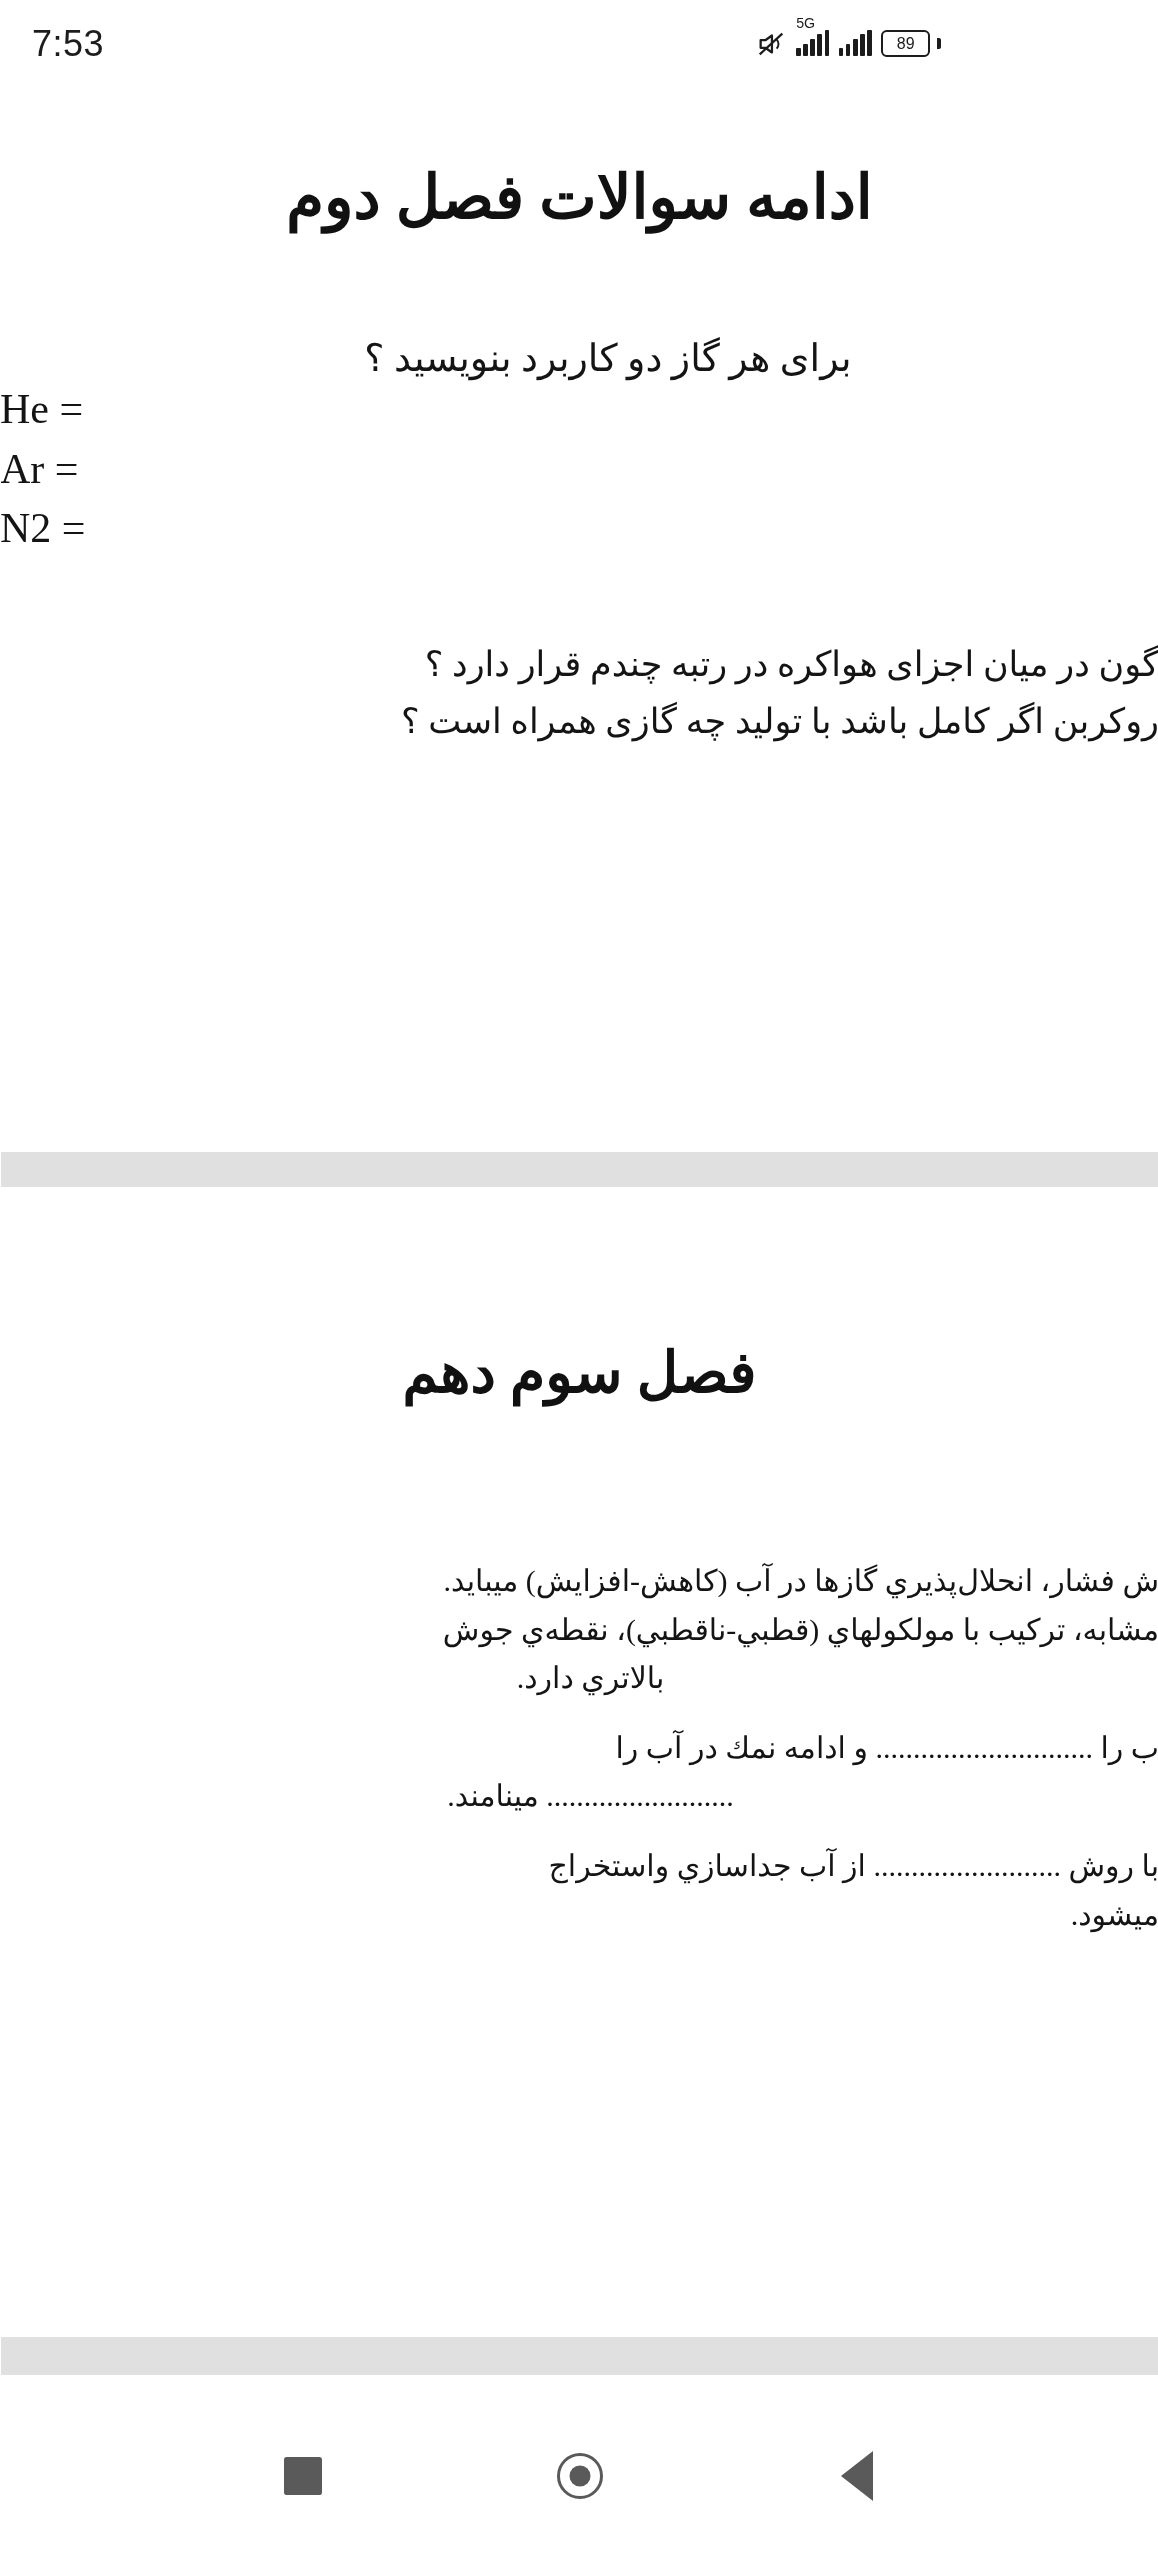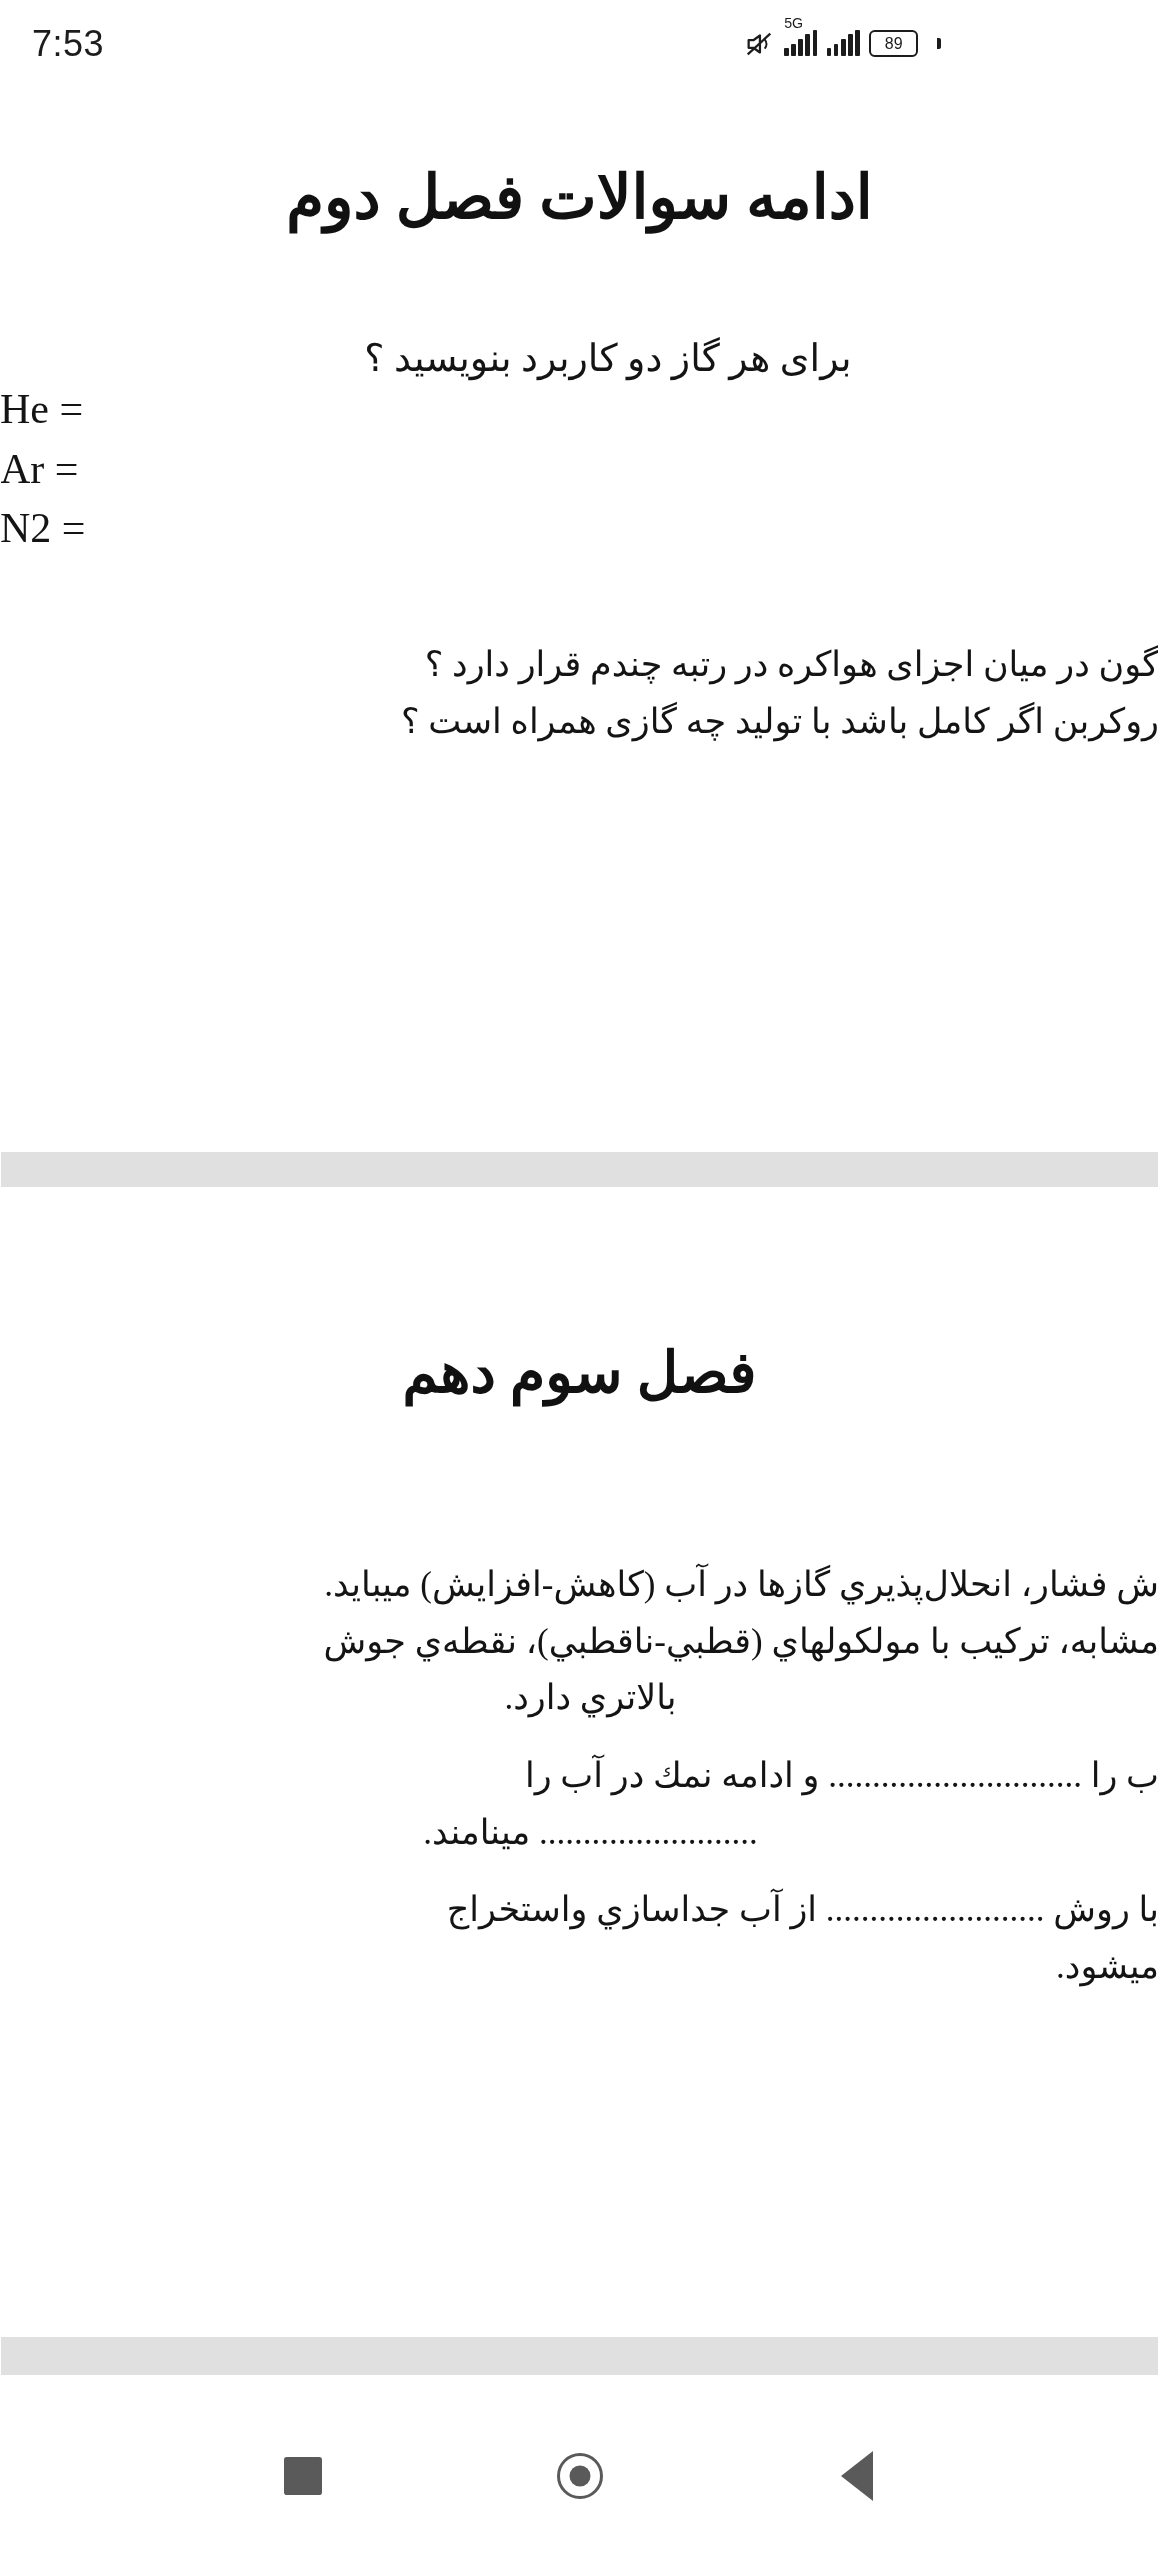--- a/index.html
+++ b/index.html
@@ -76,21 +76,21 @@
   }
   .bars i:nth-child(1) { height: 7.6px; }
   .bars i:nth-child(2) { height: 12.3px; }
   .bars i:nth-child(3) { height: 17px; }
   .bars i:nth-child(4) { height: 22px; }
   .bars i:nth-child(5) { height: 26px; }
 
   .battery {
     display: flex;
     align-items: center;
-    gap: 19px;
+    gap: 7px;
   }
   .battery-body {
     width: 49px;
     height: 26.6px;
     border: 2.4px solid #1c1c1c;
     border-radius: 5.7px;
     display: flex;
     align-items: center;
     justify-content: center;
     box-sizing: border-box;
@@ -182,21 +182,21 @@
     text-align: right;
     padding-left: 32px;
     padding-right: 0;
     white-space: nowrap;
   }
 
   .ch3-body {
     padding-top: 152px;
   }
   .ch3-line {
-    font-size: 35px;
+    font-size: 30px;
     line-height: 1.62;
     margin: 0;
     text-align: right;
     padding-left: 22px;
     white-space: nowrap;
   }
   .ch3-line.centered {
     text-align: center;
     white-space: normal;
   }

